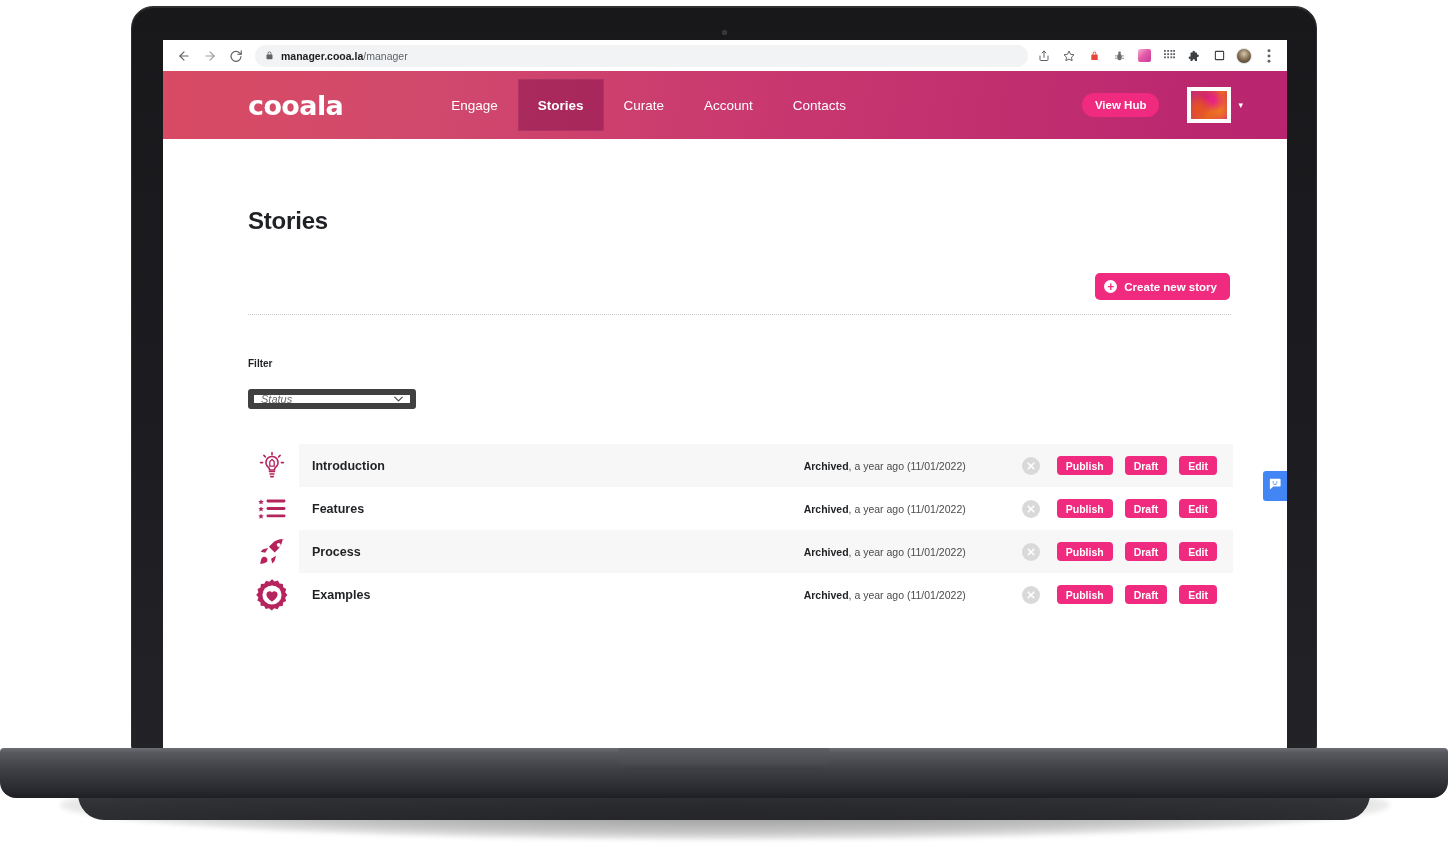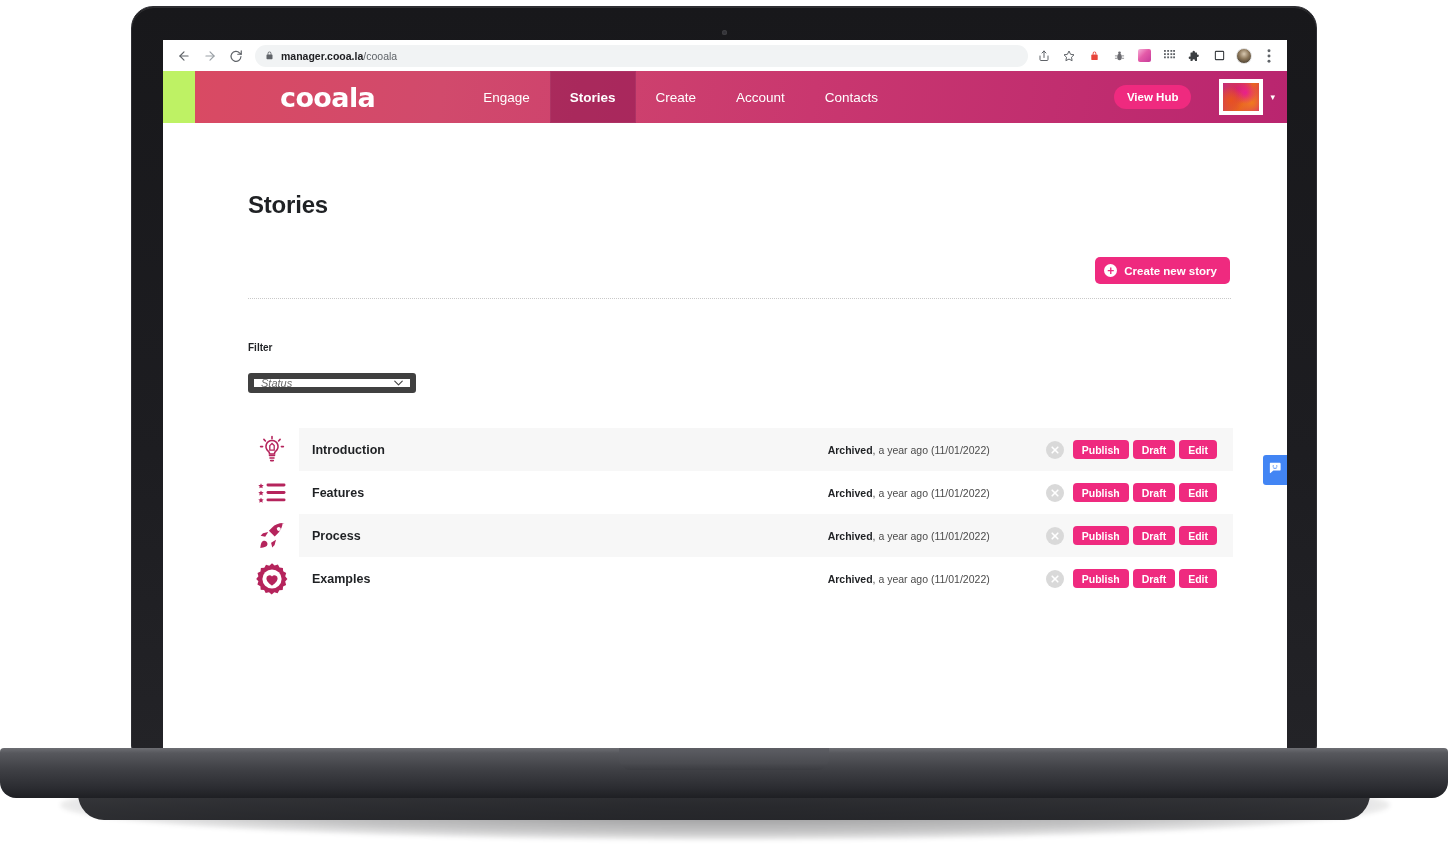--- a/index.html
+++ b/index.html
@@ -91,23 +91,23 @@
   #ext-gradient { width: 13px; height: 13px; border-radius: 2px;
     background: linear-gradient(135deg,#f7b2d9 0%, #e45ba8 45%, #c63b9a 100%); }
   #browser-avatar {
     width: 16px; height: 16px; border-radius: 50%;
     background: radial-gradient(circle at 50% 35%, #d8c8b0 0%, #8a7558 45%, #2f2a22 100%);
     border: 1px solid #e0e0e0;
   }
 
   
   #app-header {
-    position: relative; height: 52px; width: 100%;
+    position: relative; height: 68px; width: 100%;
     background: linear-gradient(100deg,#d94a63 0%, #d14a6c 22%, #c9376f 55%, #b8246f 100%);
-    display: flex; align-items: center; margin-left: 32px;
+    display: flex; align-items: center;
   }
   #brand-logo {
     margin-left: 85px; color: #ffffff; font-size: 27px; font-weight: bold;
     letter-spacing: -0.6px; font-family: "DejaVu Sans", sans-serif;
   }
   #main-nav { display: flex; align-items: stretch; height: 52px; margin-left: 88px; }
   .nav-item {
     display: flex; align-items: center; padding: 0 20px;
     color: #ffffff; font-size: 13.5px; height: 100%;
     white-space: nowrap;
@@ -187,21 +187,21 @@
   }
   .story-icon-cell svg { display: block; }
   .story-title {
     margin-left: 13px; font-size: 12.5px; font-weight: bold; color: #1f2124;
   }
   .story-meta {
     margin-left: auto; font-size: 10.5px; color: #4b4b4b;
     white-space: nowrap; padding-right: 0px;
   }
   .story-meta b { color: #1f2124; }
-  .story-actions { display: flex; align-items: center; gap: 4px; margin-left: 56px; padding-right: 16px; }
+  .story-actions { display: flex; align-items: center; gap: 12px; margin-left: 56px; padding-right: 16px; }
   .delete-circle {
     width: 18px; height: 18px; border-radius: 50%; background: #d9d9d9;
     display: flex; align-items: center; justify-content: center;
     color: #ffffff; font-size: 11px; line-height: 1; font-weight: bold;
     margin-right: 5px;
   }
   .pill-btn {
     background: #ef2a7f; color: #ffffff; border: none; border-radius: 4px;
     font-size: 10.5px; font-weight: bold; height: 19px; padding: 0 9px;
     font-family: "Liberation Sans", sans-serif; white-space: nowrap;
@@ -248,21 +248,21 @@
           </svg>
       </div>
 
       <div id="omnibox">
         <span id="lock-icon">
           <svg width="9" height="11" viewBox="0 0 24 24" fill="#5f6368">
               <path d="M12 1a5 5 0 0 0-5 5v3H6a2 2 0 0 0-2 2v9a2 2 0 0 0 2 2h12a2 2 0 0 0 2-2v-9a2 2 0 0 0-2-2h-1V6a5 5 0 0 0-5-5zm0 2a3 3 0 0 1 3 3v3H9V6a3 3 0 0 1 3-3z"></path>
             </svg>
         </span>
         <span id="url-host">manager.cooa.la</span>
-          <span id="url-path">/cooala</span>
+          <span id="url-path">/manager</span>
       </div>
 
       <div id="toolbar-actions">
         <div class="tb-icon">
           <svg width="12" height="12" viewBox="0 0 24 24" fill="none" stroke="#5f6368" stroke-width="2" stroke-linecap="round" stroke-linejoin="round">
               <path d="M4 12v7a2 2 0 0 0 2 2h12a2 2 0 0 0 2-2v-7"></path>
               <polyline points="16 6 12 2 8 6"></polyline>
               <line x1="12" y1="2" x2="12" y2="15"></line>
             </svg>
         </div>
@@ -326,21 +326,21 @@
         </div>
       </div>
     </div>
 
     <div id="app-header">
       <div id="brand-logo">cooala</div>
 
       <nav id="main-nav">
         <div class="nav-item">Engage</div>
         <div class="nav-item active">Stories</div>
-        <div class="nav-item">Create</div>
+        <div class="nav-item">Curate</div>
         <div class="nav-item">Account</div>
         <div class="nav-item">Contacts</div>
       </nav>
 
       <div id="header-right">
         <button id="view-hub-button">View Hub</button>
         <div id="avatar-wrap">
           <div id="user-avatar">
             <div id="user-avatar-img"></div>
           </div>

